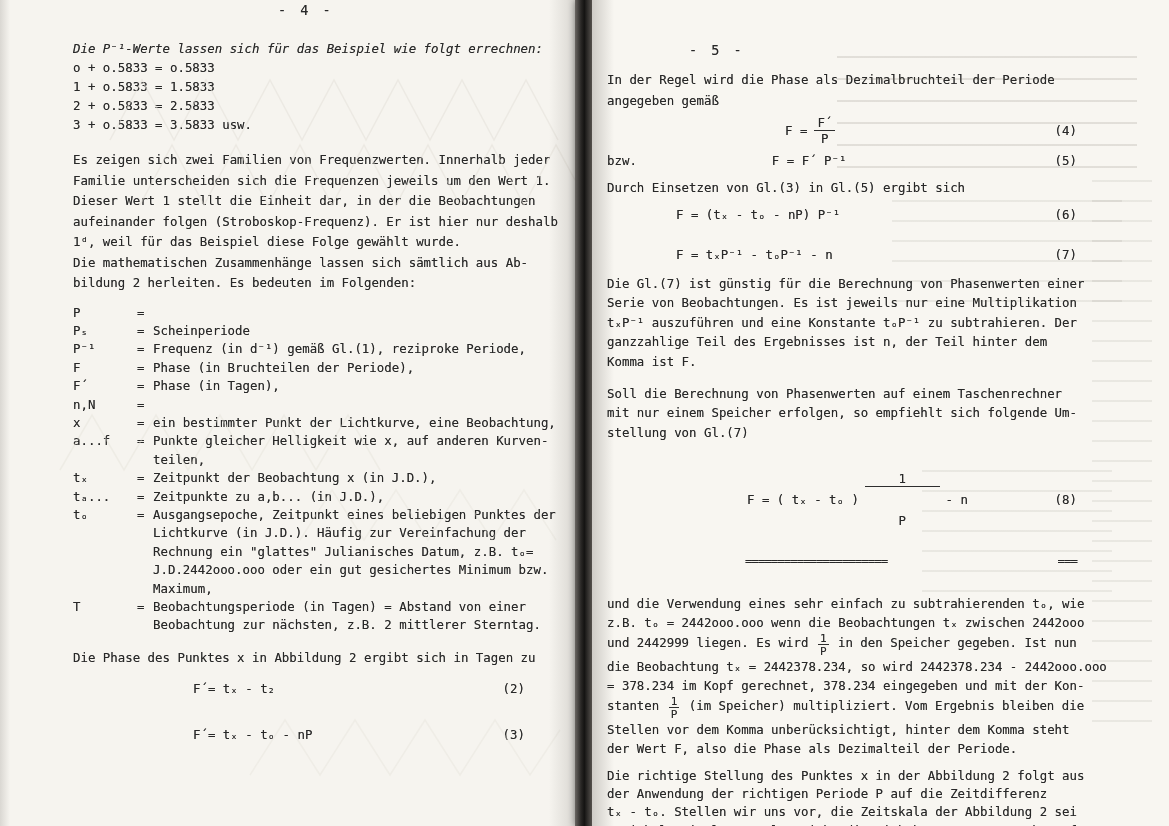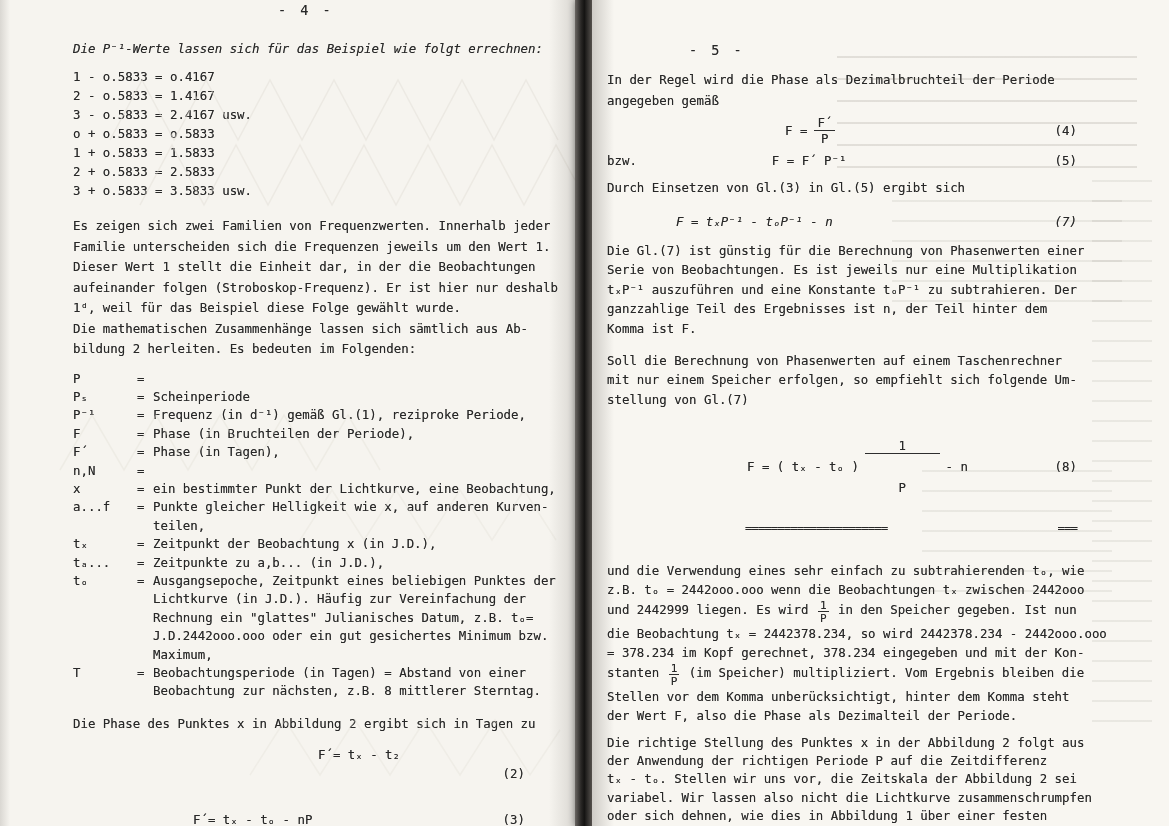--- a/index.html
+++ b/index.html
@@ -35,35 +35,35 @@
   .calc1{margin-top:9px;}
   .calc2{margin-top:0;}
   .p-families{margin-top:16px;line-height:20.5px;}
   .p-math{margin-top:0;line-height:20.5px;}
   .defs{margin-top:10px;line-height:18.4px;}
   .defrow{display:grid;grid-template-columns:64px 16px 1fr;}
   .defrow .sym{white-space:pre;}
   .defrow .deftext{white-space:pre-line;}
   .p-phase{margin-top:14px;line-height:18px;}
   .eq{display:flex;align-items:center;width:452px;line-height:19px;}
-  .eq-l2{margin-top:12px;flex-direction:column;}
+  .eq-l2{margin-top:12px;}
   .eq-l3{margin-top:27px;}
   .eq .eqbody{margin-left:120px;white-space:pre;}
   .eq .eqnum{margin-left:auto;white-space:pre;}
   
   .pr-eq{width:470px;}
   .p-intro{margin-top:12px;}
   .eq4row{display:flex;align-items:center;margin-top:4px;}
   .eq4row .eqgroup{margin-left:178px;display:inline-flex;align-items:center;gap:7px;}
   .bzwrow{display:flex;align-items:center;margin-top:8px;}
   .bzwrow .eqbody{margin-left:135px;white-space:pre;}
   .p-insert{margin-top:10px;line-height:19px;}
   .eq6row{margin-top:8px;}
   .eq6row .eqbody{margin-left:69px;}
-  .eq7row{margin-top:15px;font-style:italic;}
+  .eq7row{margin-top:21px;}
   .eq7row .eqbody{margin-left:69px;}
   .p-guenstig{margin-top:10px;line-height:19.6px;}
   .p-taschen{margin-top:12px;line-height:19.6px;}
   .eq8row{display:flex;align-items:center;margin-top:4px;}
   .eq8row .eqgroup{margin-left:140px;display:inline-flex;align-items:center;gap:6px;white-space:pre;}
   .eq8under{display:flex;margin-top:1px;letter-spacing:-1px;line-height:13px;}
   .eq8under .u-body{margin-left:138px;}
   .eq8under .u-num{margin-left:auto;letter-spacing:-1px;}
   .p-speicher{margin-top:7px;line-height:19.4px;}
   .p-stellung{margin-top:8px;line-height:18.3px;}
@@ -91,25 +91,20 @@
         <polyline opacity="0.4" points="60,470 92,415 124,470 156,415 188,470 220,415 252,470 284,415 316,470 348,415 380,470"></polyline>
         <polyline opacity="0.35" points="300,540 332,490 364,540 396,490 428,540 460,490 492,540 524,490 556,540"></polyline>
         <polyline opacity="0.35" points="250,775 285,720 320,775 355,720 390,775 425,720 460,775 495,720 530,775 560,730"></polyline>
       </g>
     </svg>
 
     <div class="pageno pl-no ink">- 4 -</div>
 
     <p class="intro ink">Die P⁻¹-Werte lassen sich für das Beispiel wie folgt errechnen:</p>
 
-    <div class="calc calc1 ink">
-      <div>1 - o.5833 = o.4167</div>
-      <div>2 - o.5833 = 1.4167</div>
-      <div>3 - o.5833 = 2.4167 usw.</div>
-    </div>
 
     <div class="calc calc2 ink">
       <div>o + o.5833 = o.5833</div>
       <div>1 + o.5833 = 1.5833</div>
       <div>2 + o.5833 = 2.5833</div>
       <div>3 + o.5833 = 3.5833 usw.</div>
     </div>
 
     <p class="p-families ink">Es zeigen sich zwei Familien von Frequenzwerten. Innerhalb jeder
 Familie unterscheiden sich die Frequenzen jeweils um den Wert 1.
@@ -176,21 +171,21 @@
         <span class="deftext">Ausgangsepoche, Zeitpunkt eines beliebigen Punktes der
 Lichtkurve (in J.D.). Häufig zur Vereinfachung der
 Rechnung ein "glattes" Julianisches Datum, z.B. tₒ=
 J.D.2442ooo.ooo oder ein gut gesichertes Minimum bzw.
 Maximum,</span>
       </div>
       <div class="defrow">
         <span class="sym">T</span>
         <span>=</span>
         <span class="deftext">Beobachtungsperiode (in Tagen) = Abstand von einer
-Beobachtung zur nächsten, z.B. 8 mittlerer Sterntag.</span>
+Beobachtung zur nächsten, z.B. 2 mittlerer Sterntag.</span>
       </div>
     </div>
 
     <p class="p-phase ink">Die Phase des Punktes x in Abbildung 2 ergibt sich in Tagen zu</p>
 
     <div class="eq eq-l2 ink">
       <span class="eqbody">F´= tₓ - t₂</span>
       <span class="eqnum">(2)</span>
     </div>
     <div class="eq eq-l3 ink">
@@ -224,20 +219,24 @@
     </div>
 
     <div class="bzwrow pr-eq ink">
       <span>bzw.</span>
       <span class="eqbody">F = F´ P⁻¹</span>
       <span class="eqnum" style="margin-left:auto;">(5)</span>
     </div>
 
     <p class="p-insert ink">Durch Einsetzen von Gl.(3) in Gl.(5) ergibt sich</p>
 
+    <div class="eq eq6row pr-eq ink">
+      <span class="eqbody">F = (tₓ - tₒ - nP) P⁻¹</span>
+      <span class="eqnum">(6)</span>
+    </div>
     <div class="eq eq7row pr-eq ink">
       <span class="eqbody">F = tₓP⁻¹ - tₒP⁻¹ - n</span>
       <span class="eqnum">(7)</span>
     </div>
 
     <p class="p-guenstig ink">Die Gl.(7) ist günstig für die Berechnung von Phasenwerten einer
 Serie von Beobachtungen. Es ist jeweils nur eine Multiplikation
 tₓP⁻¹ auszuführen und eine Konstante tₒP⁻¹ zu subtrahieren. Der
 ganzzahlige Teil des Ergebnisses ist n, der Teil hinter dem
 Komma ist F.</p>

